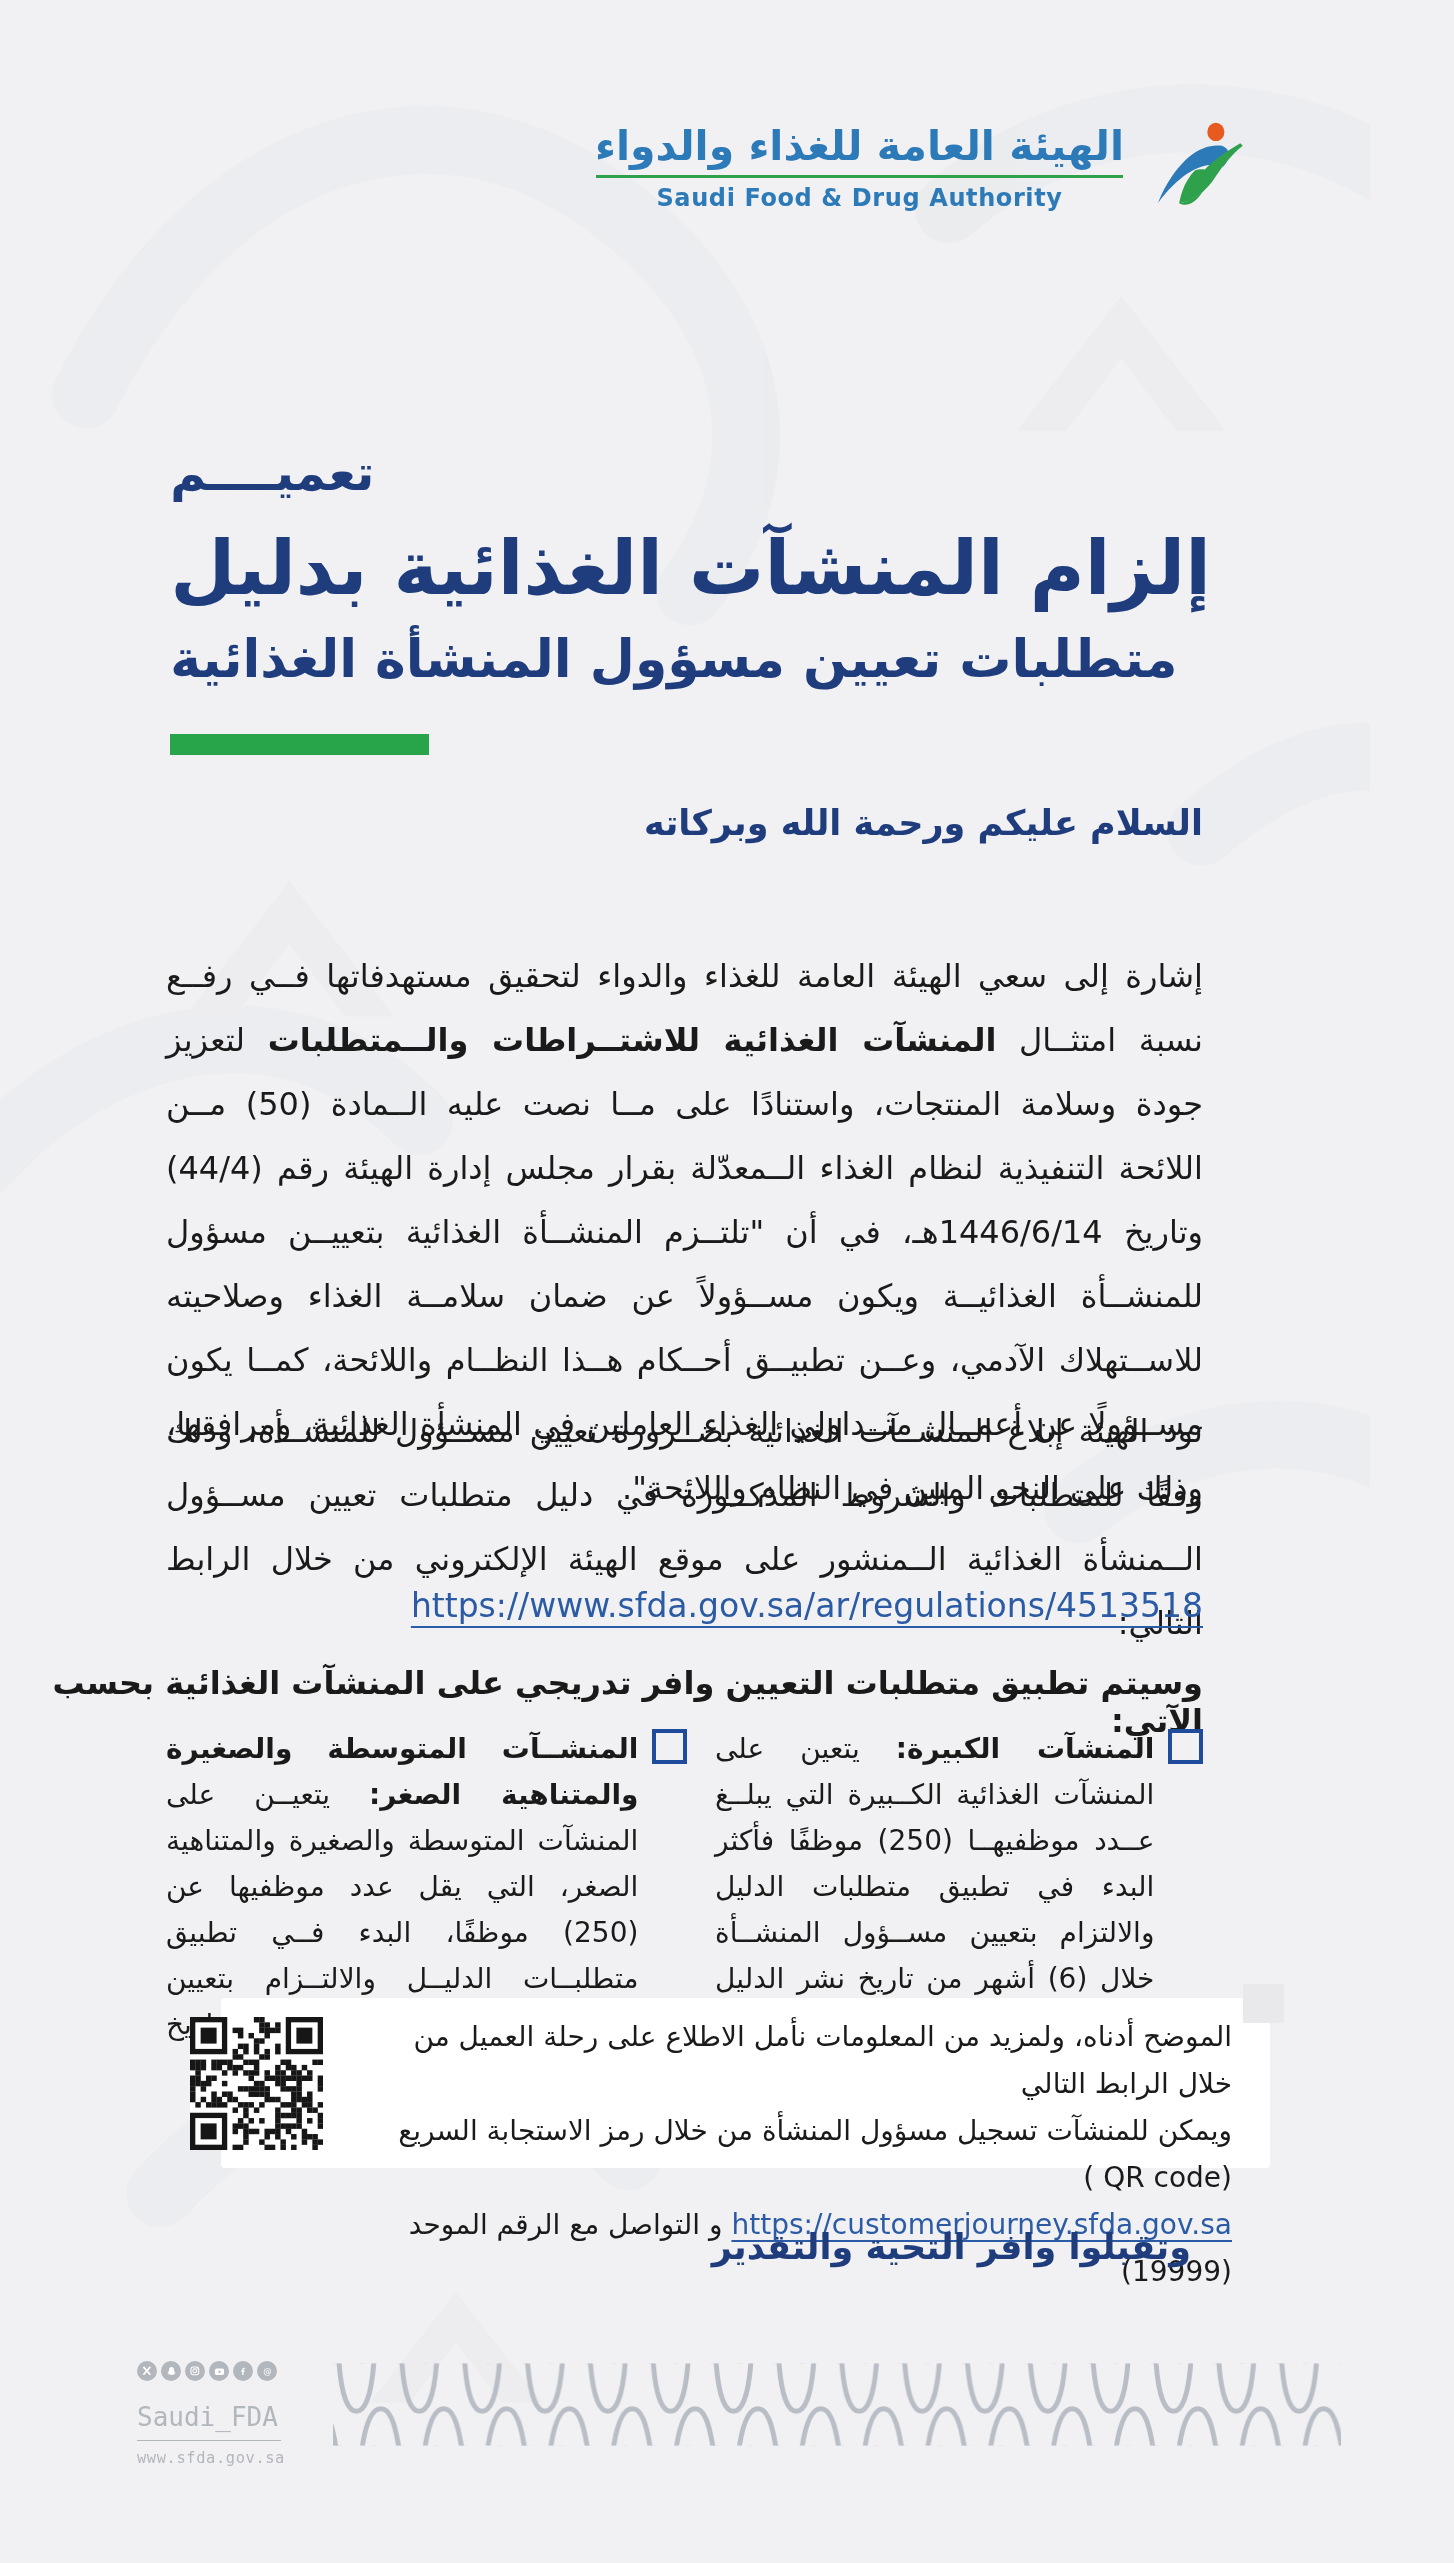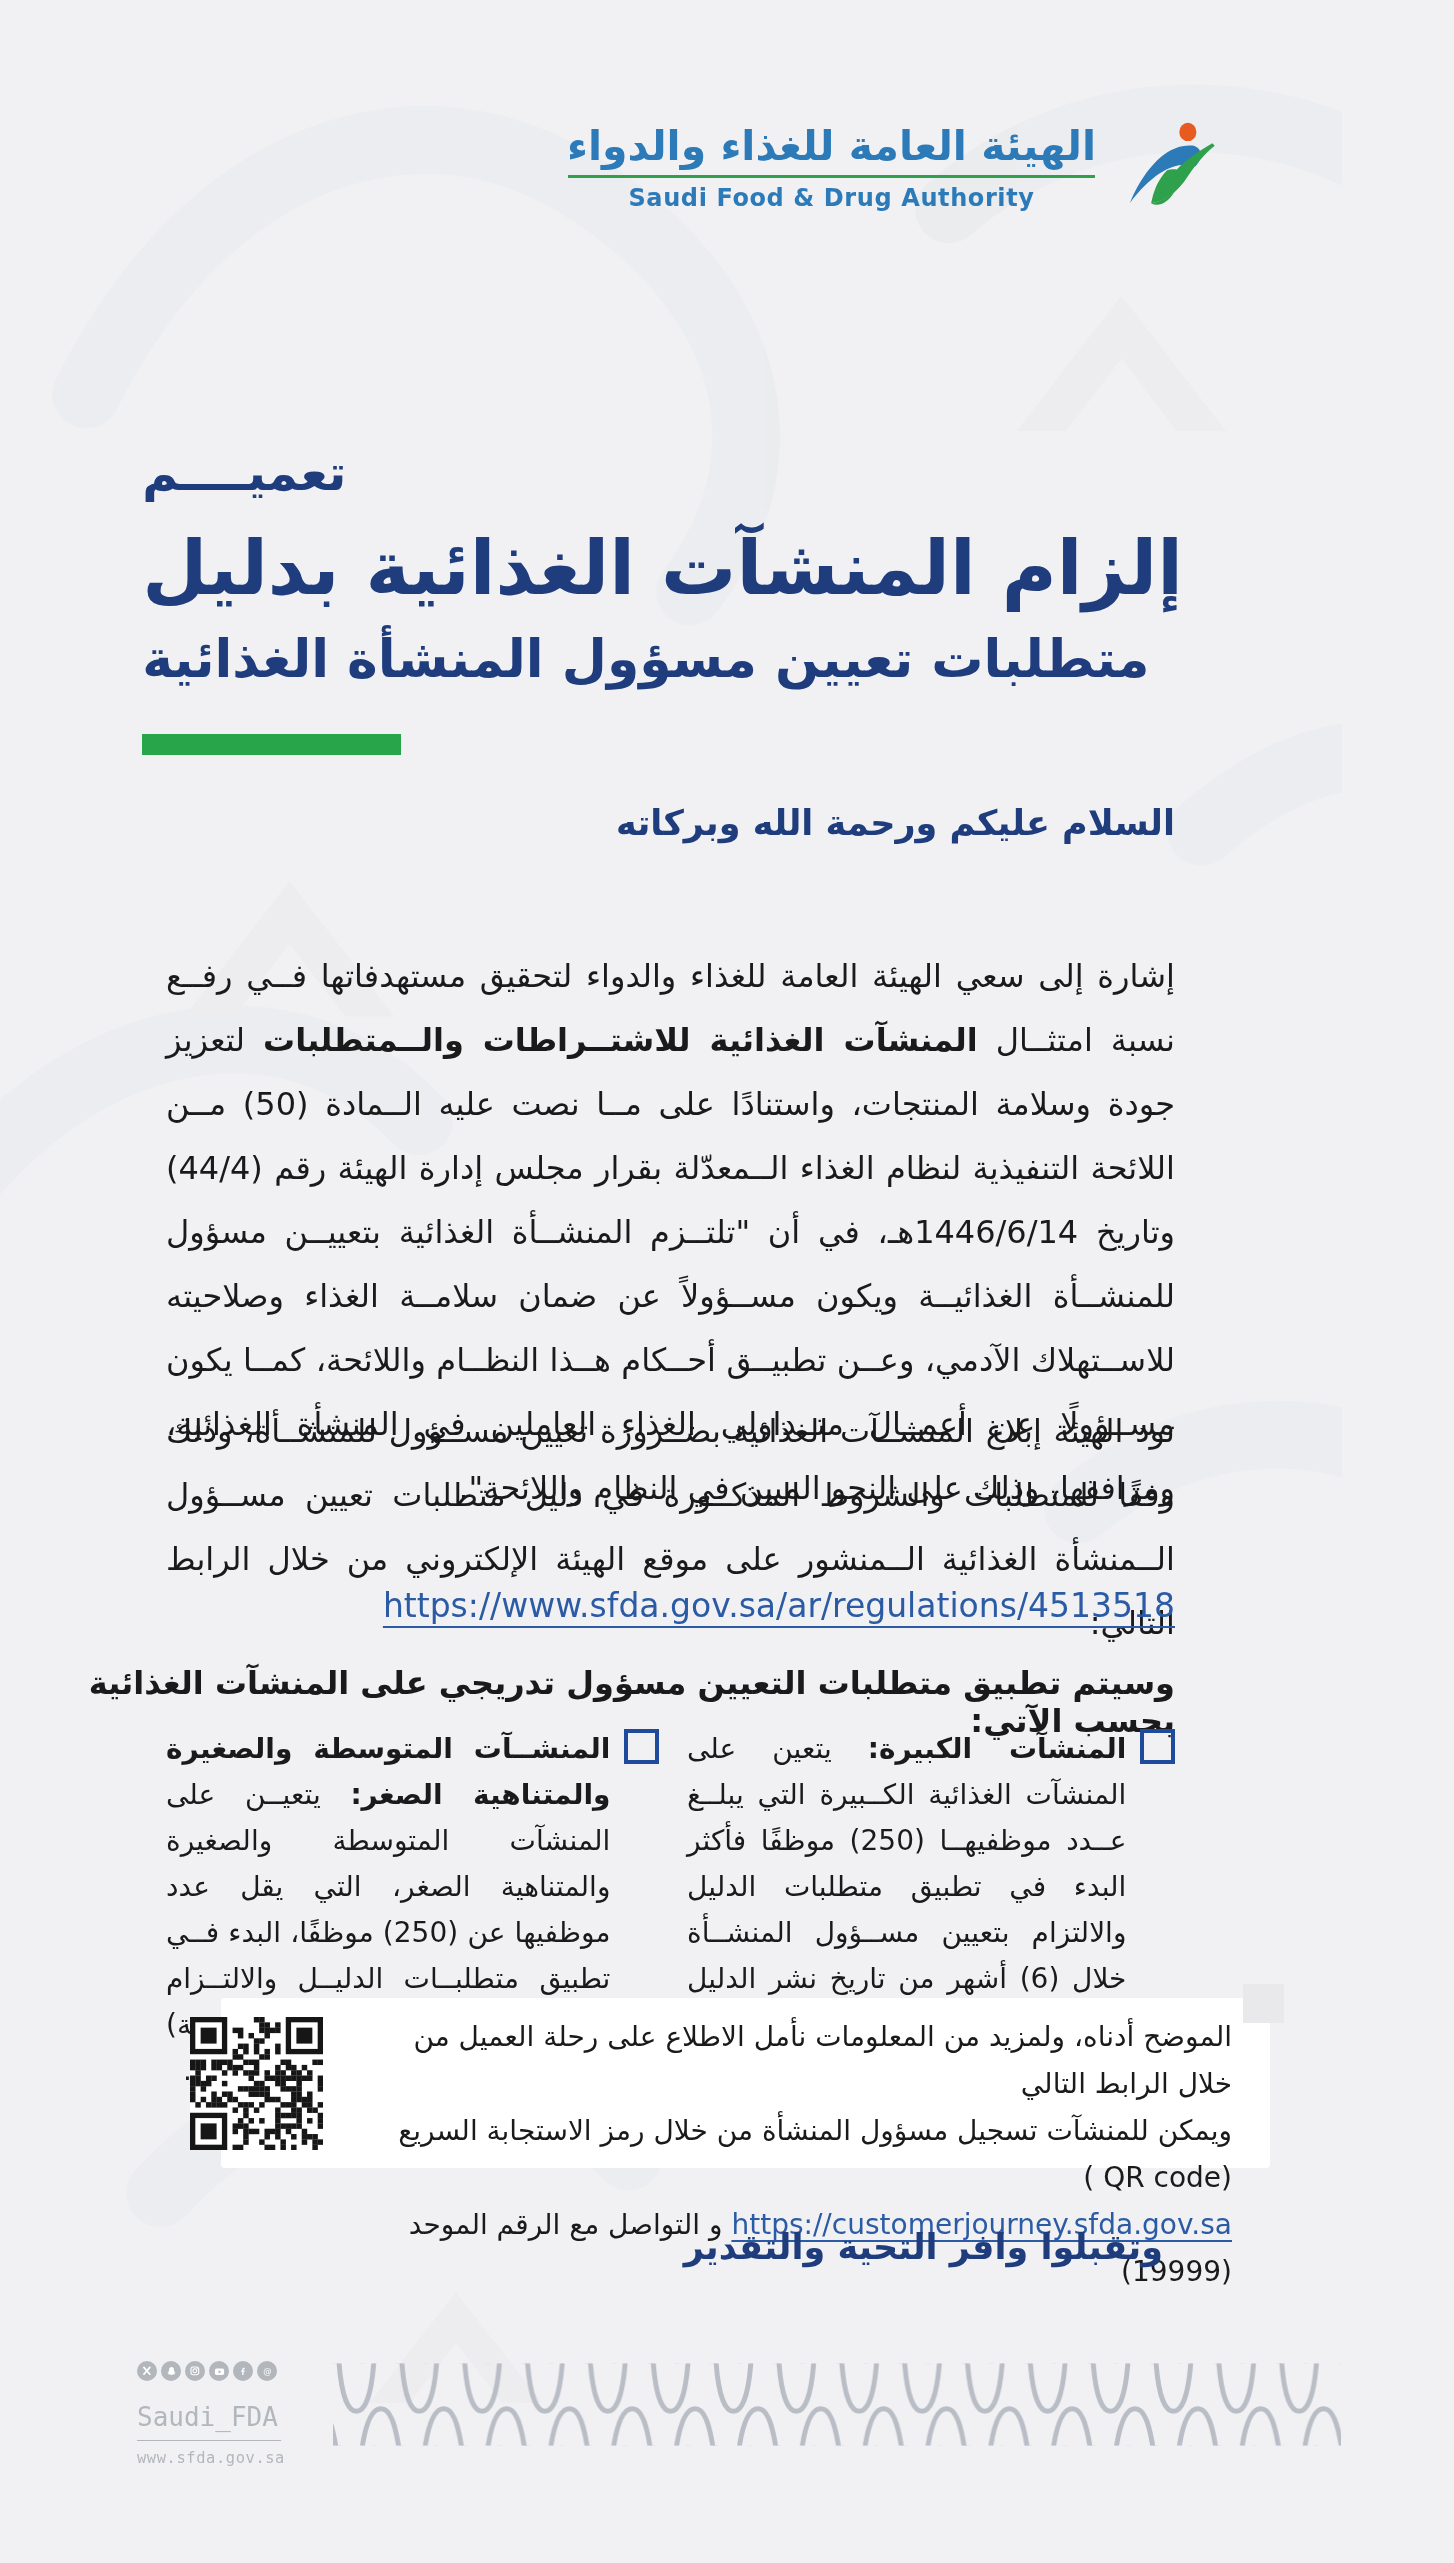--- a/index.html
+++ b/index.html
@@ -2,21 +2,21 @@
 <html lang="ar" style="font-size:10px"><head>
 <meta charset="utf-8">
 <style>
   html,body{margin:0;padding:0;}
   body{
     width:1454px;height:2563px;
     background:#f1f1f3;
     font-family:"DejaVu Sans", sans-serif;
     position:relative;overflow:hidden;
   }
-  .page{position:absolute;inset:0;width:1342px;height:2563px;overflow:hidden;}
+  .page{position:absolute;inset:0;width:1342px;height:2563px;overflow:hidden;padding-left:28px;}
   
   .watermark{position:absolute;inset:0;z-index:0;pointer-events:none;}
   
   .header{position:absolute;top:122px;right:126px;z-index:2;display:flex;align-items:flex-start;gap:16px;}
   .logo-text{display:flex;flex-direction:column;align-items:stretch;text-align:center;padding-top:2.5px;min-width:439px;}
   .logo-ar{font-size:41px;font-weight:bold;color:#2d7ab8;line-height:1.05;}
   .logo-underline{height:3.1px;background:#2fa14c;margin:7.4px 1.2px 6.2px 1.2px;}
   .logo-en{font-size:24px;font-weight:bold;color:#2d7ab8;letter-spacing:0.6px;white-space:nowrap;}
   .logo-mark{width:104px;height:92px;flex:none;margin-top:-7.4px;}
   
@@ -107,21 +107,21 @@
   </div>
 
   <div class="para p1"><span>إشارة إلى سعي الهيئة العامة للغذاء والدواء لتحقيق مستهدفاتها فــي رفــع نسبة امتثــال </span><b>المنشآت الغذائية للاشتــراطات والــمتطلبات</b><span> لتعزيز جودة وسلامة المنتجات، واستنادًا على مــا نصت عليه الــمادة (50) مــن اللائحة التنفيذية لنظام الغذاء الــمعدّلة بقرار مجلس إدارة الهيئة رقم (44/4) وتاريخ 1446/6/14هـ، في أن "تلتــزم المنشــأة الغذائية بتعييــن مسؤول للمنشــأة الغذائيــة ويكون مســؤولاً عن ضمان سلامــة الغذاء وصلاحيته للاســتهلاك الآدمي، وعــن تطبيــق أحــكام هــذا النظــام واللائحة، كمــا يكون مســؤولًا عن أعمــال متــداولي الغذاء العاملين في المنشأة الغذائية، ومرافقها، وذلك على النحو المبين في النظام واللائحة".</span></div>
 
   <div class="para p2">تود الهيئة إبلاغ المنشــآت الغذائية بضــرورة تعيين مســؤول للمنشــأة، وذلك وفقًا للمتطلبات والشروط المذكــورة في دليل متطلبات تعيين مســؤول الــمنشأة الغذائية الــمنشور على موقع الهيئة الإلكتروني من خلال الرابط التالي:</div>
 
   <div class="reg-link-line">
     <a class="doc-link" href="#">https://www.sfda.gov.sa/ar/regulations/4513518</a>
   </div>
 
-  <div class="apply-line">وسيتم تطبيق متطلبات التعيين مسؤول تدريجي على المنشآت الغذائية بحسب الآتي:</div>
+  <div class="apply-line">وسيتم تطبيق متطلبات التعيين وافر تدريجي على المنشآت الغذائية بحسب الآتي:</div>
 
   <div class="checklist">
     <div class="check-item large">
       <span class="checkbox"></span>
       <div class="check-text"><span class="check-lead">المنشآت الكبيرة:</span><span> يتعين على المنشآت الغذائية الكــبيرة التي يبلــغ عــدد موظفيهــا (250) موظفًا فأكثر البدء في تطبيق متطلبات الدليل والالتزام بتعيين مســؤول المنشــأة خلال (6) أشهر من تاريخ نشر الدليل في موقع الهيئة.</span></div>
     </div>
     <div class="check-item small">
       <span class="checkbox"></span>
       <div class="check-text"><span class="check-lead">المنشــآت المتوسطة والصغيرة والمتناهية الصغر:</span><span> يتعيــن على المنشآت المتوسطة والصغيرة والمتناهية الصغر، التي يقل عدد موظفيها عن (250) موظفًا، البدء فــي تطبيق متطلبــات الدليــل والالتــزام بتعيين مســؤول الــمنشأة خلال (سنة) من تاريخ نشر الدليل في موقع الهيئة.</span></div>
     </div>

